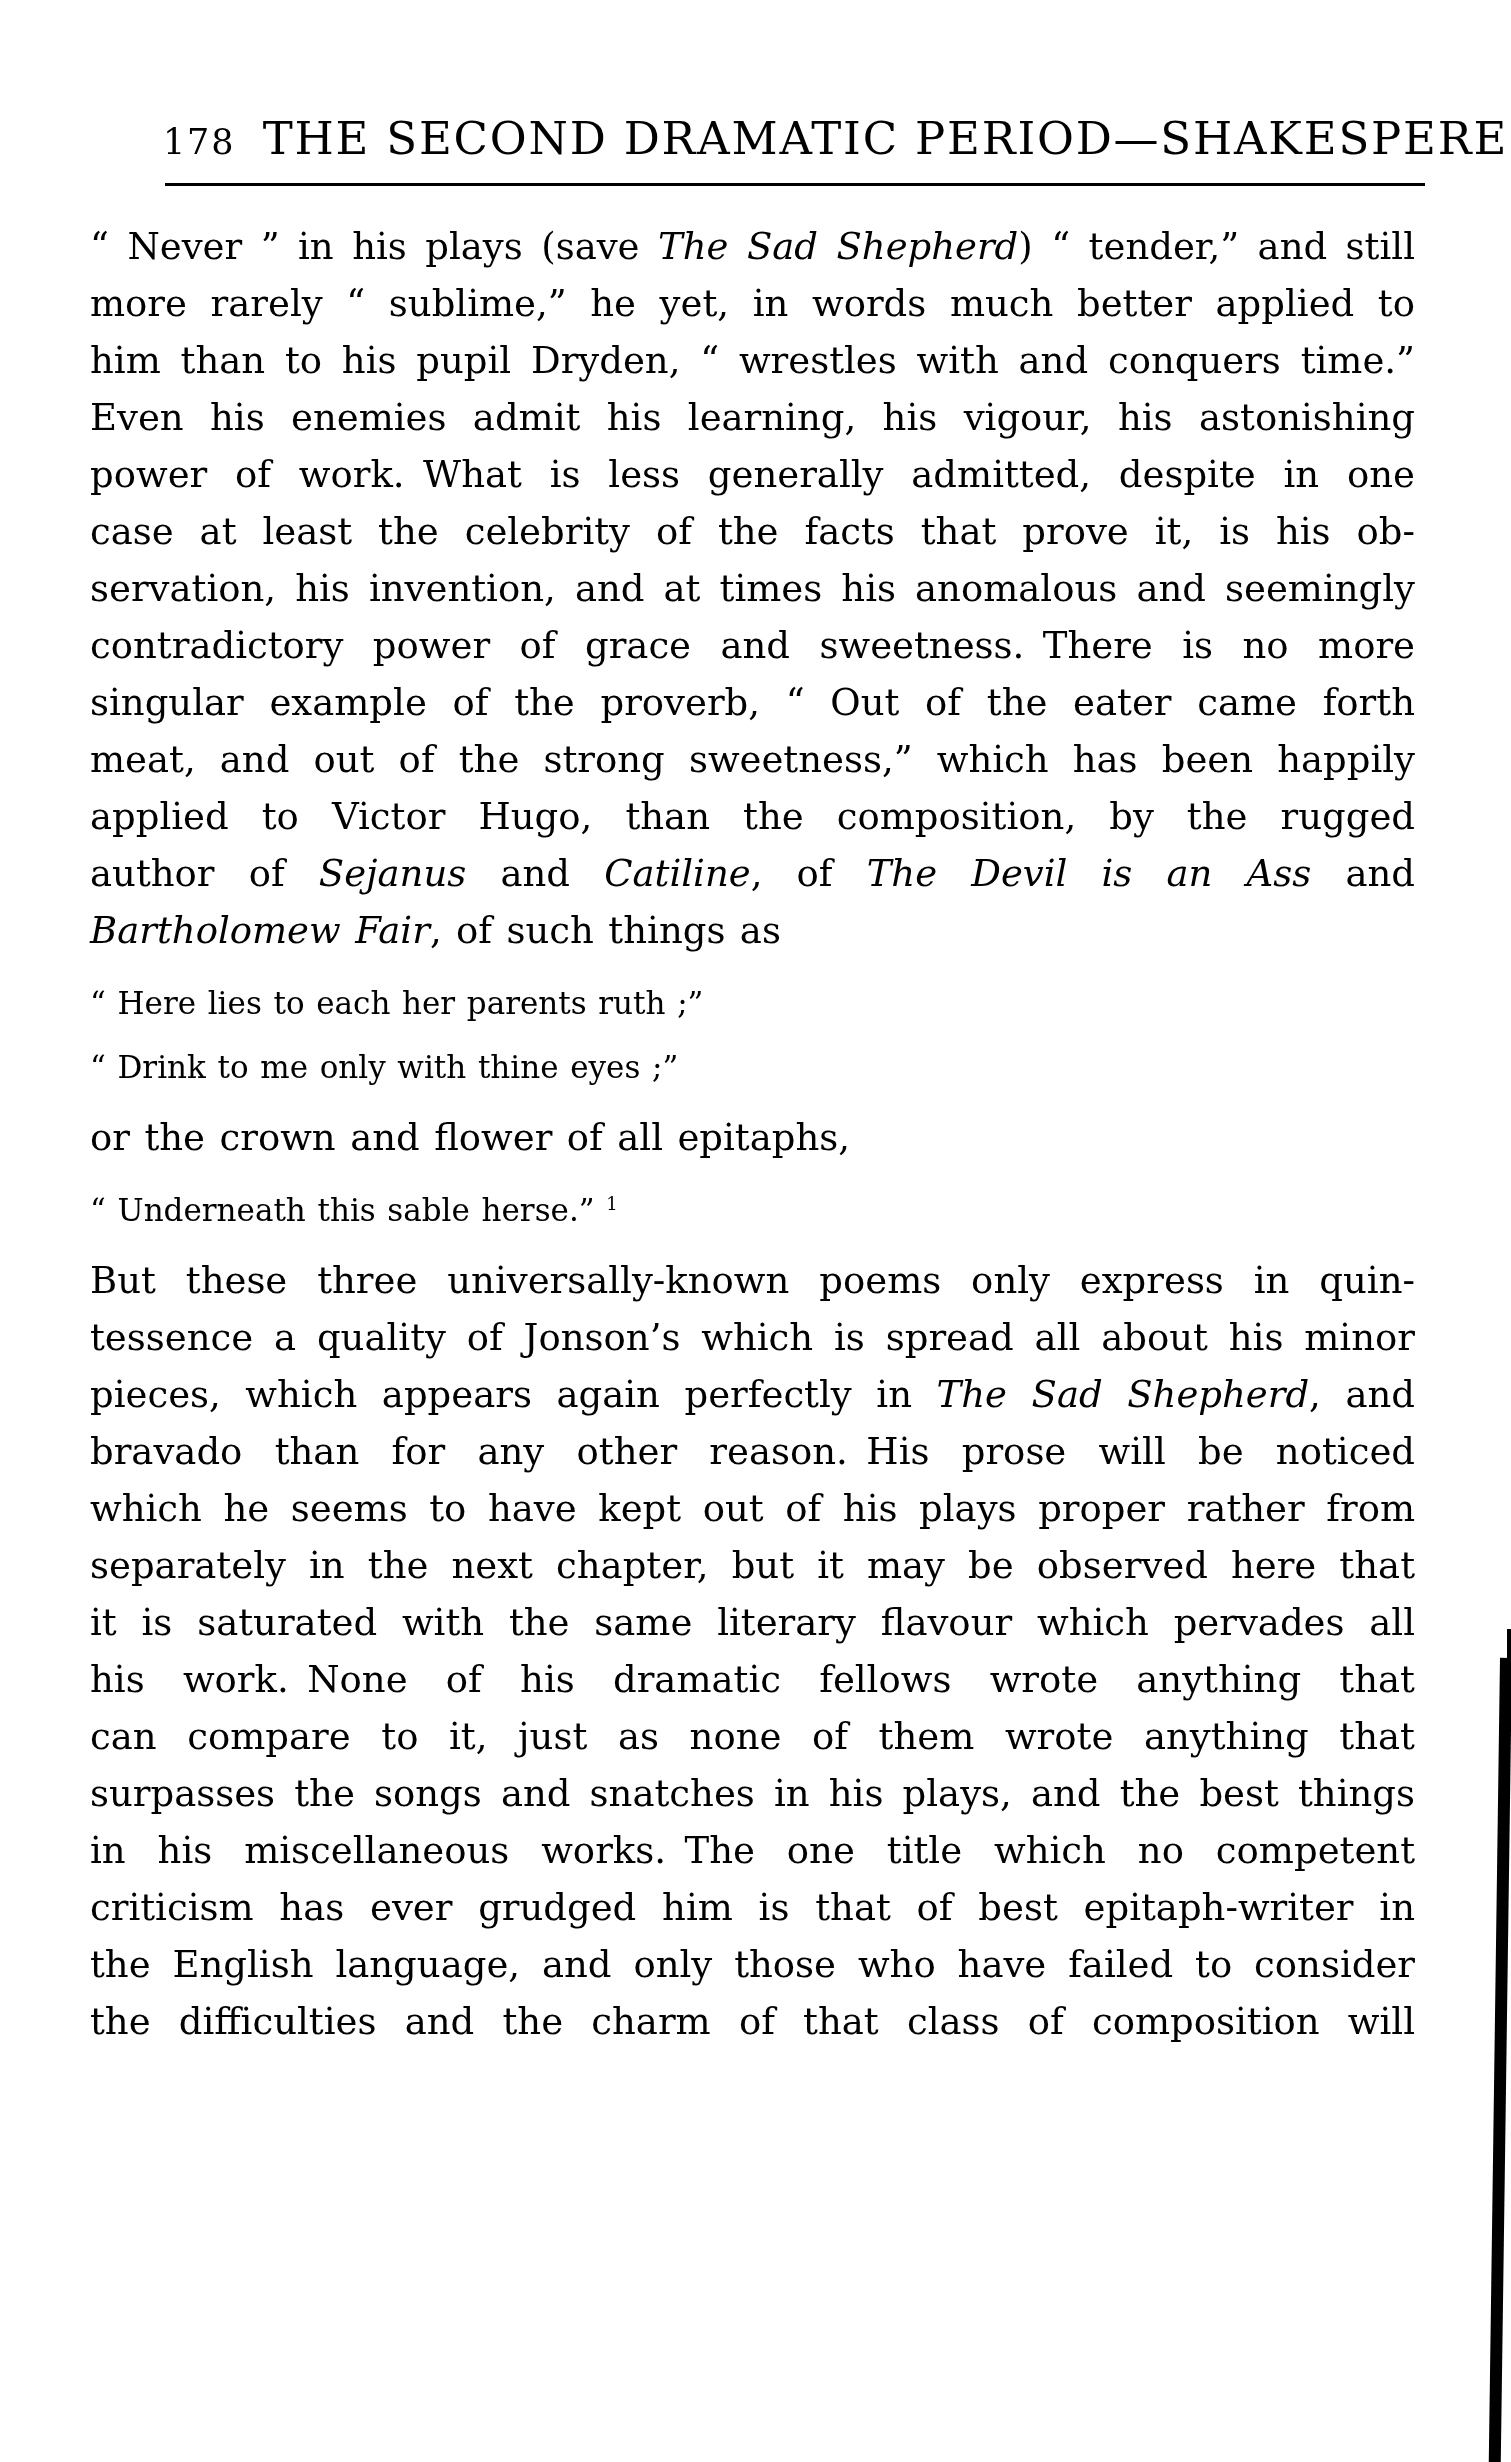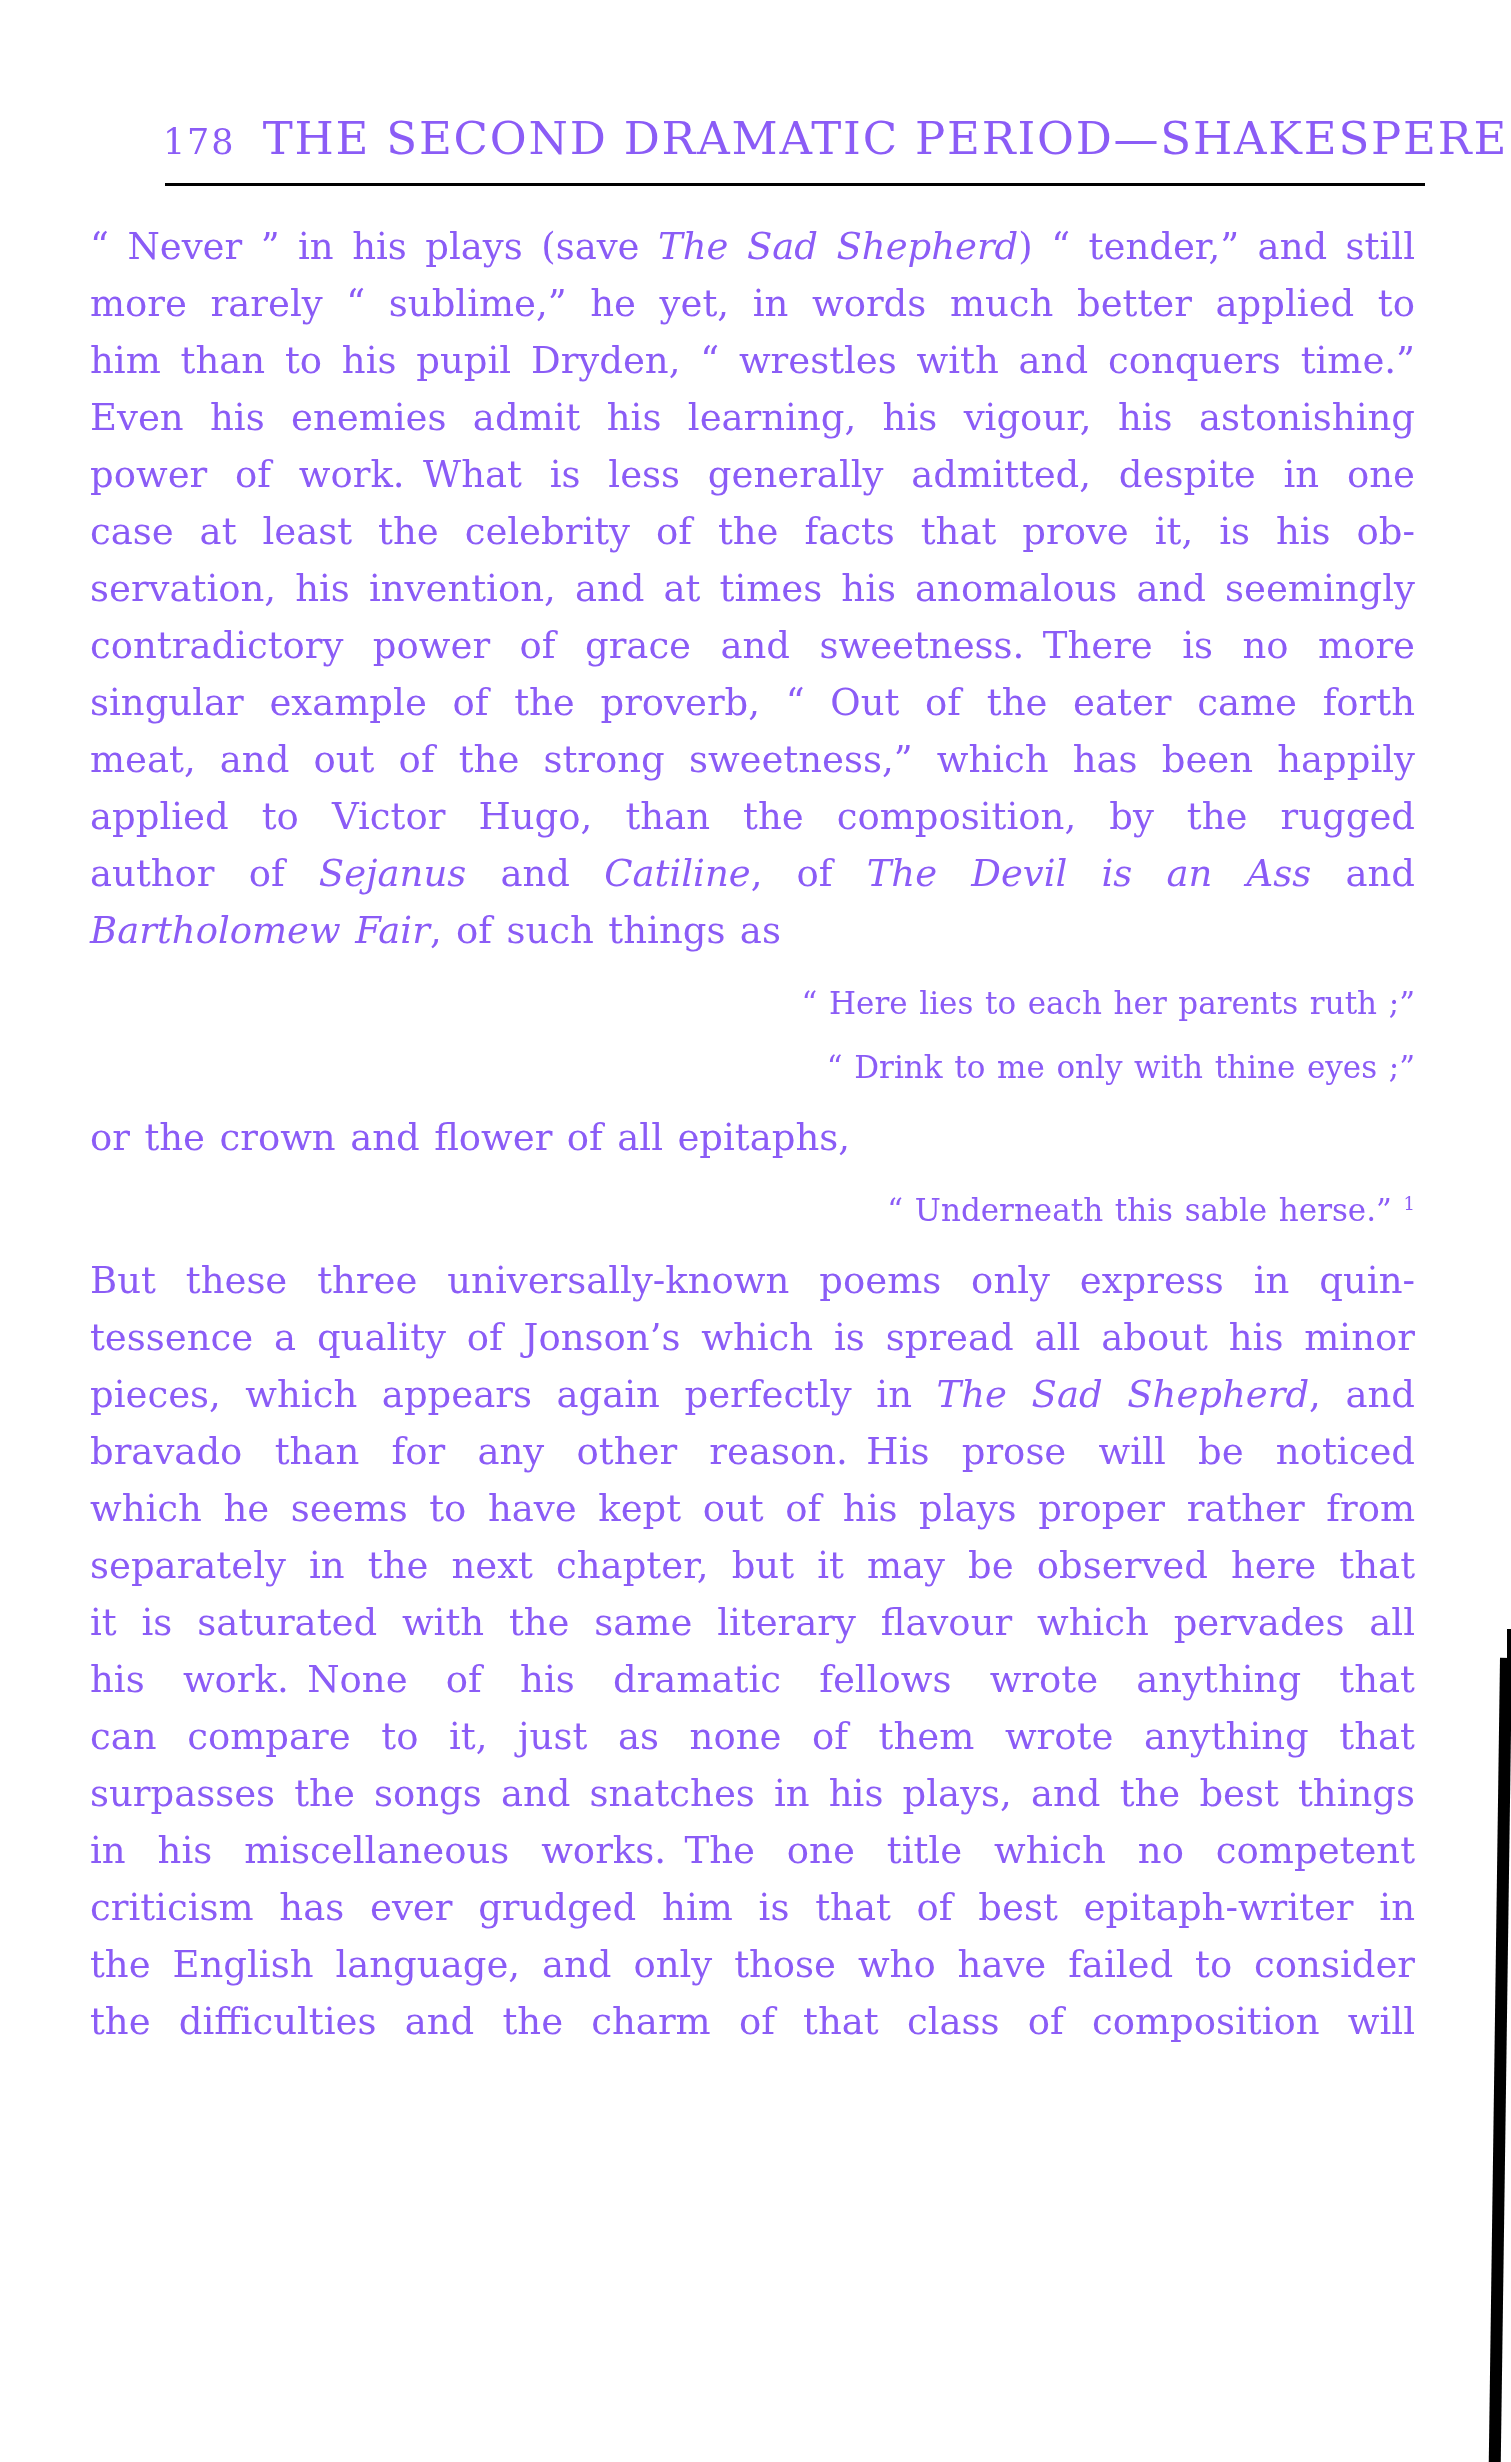--- a/index.html
+++ b/index.html
@@ -5,21 +5,21 @@
   html, body {
     margin: 0;
     padding: 0;
     background: #ffffff;
   }
   .page {
     position: relative;
     width: 1512px;
     height: 2462px;
     background: #ffffff;
-    color: #8b5cf6;
+    color: #000000;
     font-family: "DejaVu Serif", "Liberation Serif", serif;
     overflow: hidden;
   }
   
   .header {
     position: absolute;
     left: 163px;
     right: 92px;
     top: 112px;
     display: flex;
@@ -58,21 +58,21 @@
     font-size: 37px;
     line-height: 57px;
     word-spacing: 2.7px;
   }
   .line { text-align: left; }
   .line.justify {
     text-align: justify;
     text-align-last: justify;
   }
   .line.quote {
-    text-align: right;
+    text-align: left;
     font-size: 31px;
     line-height: 40px;
     margin: 24px 0 22px 0;
     word-spacing: 1.8px;
   }
   .line em { font-style: italic; }
   .line sup {
     font-size: 0.58em;
     vertical-align: super;
     line-height: 0;

